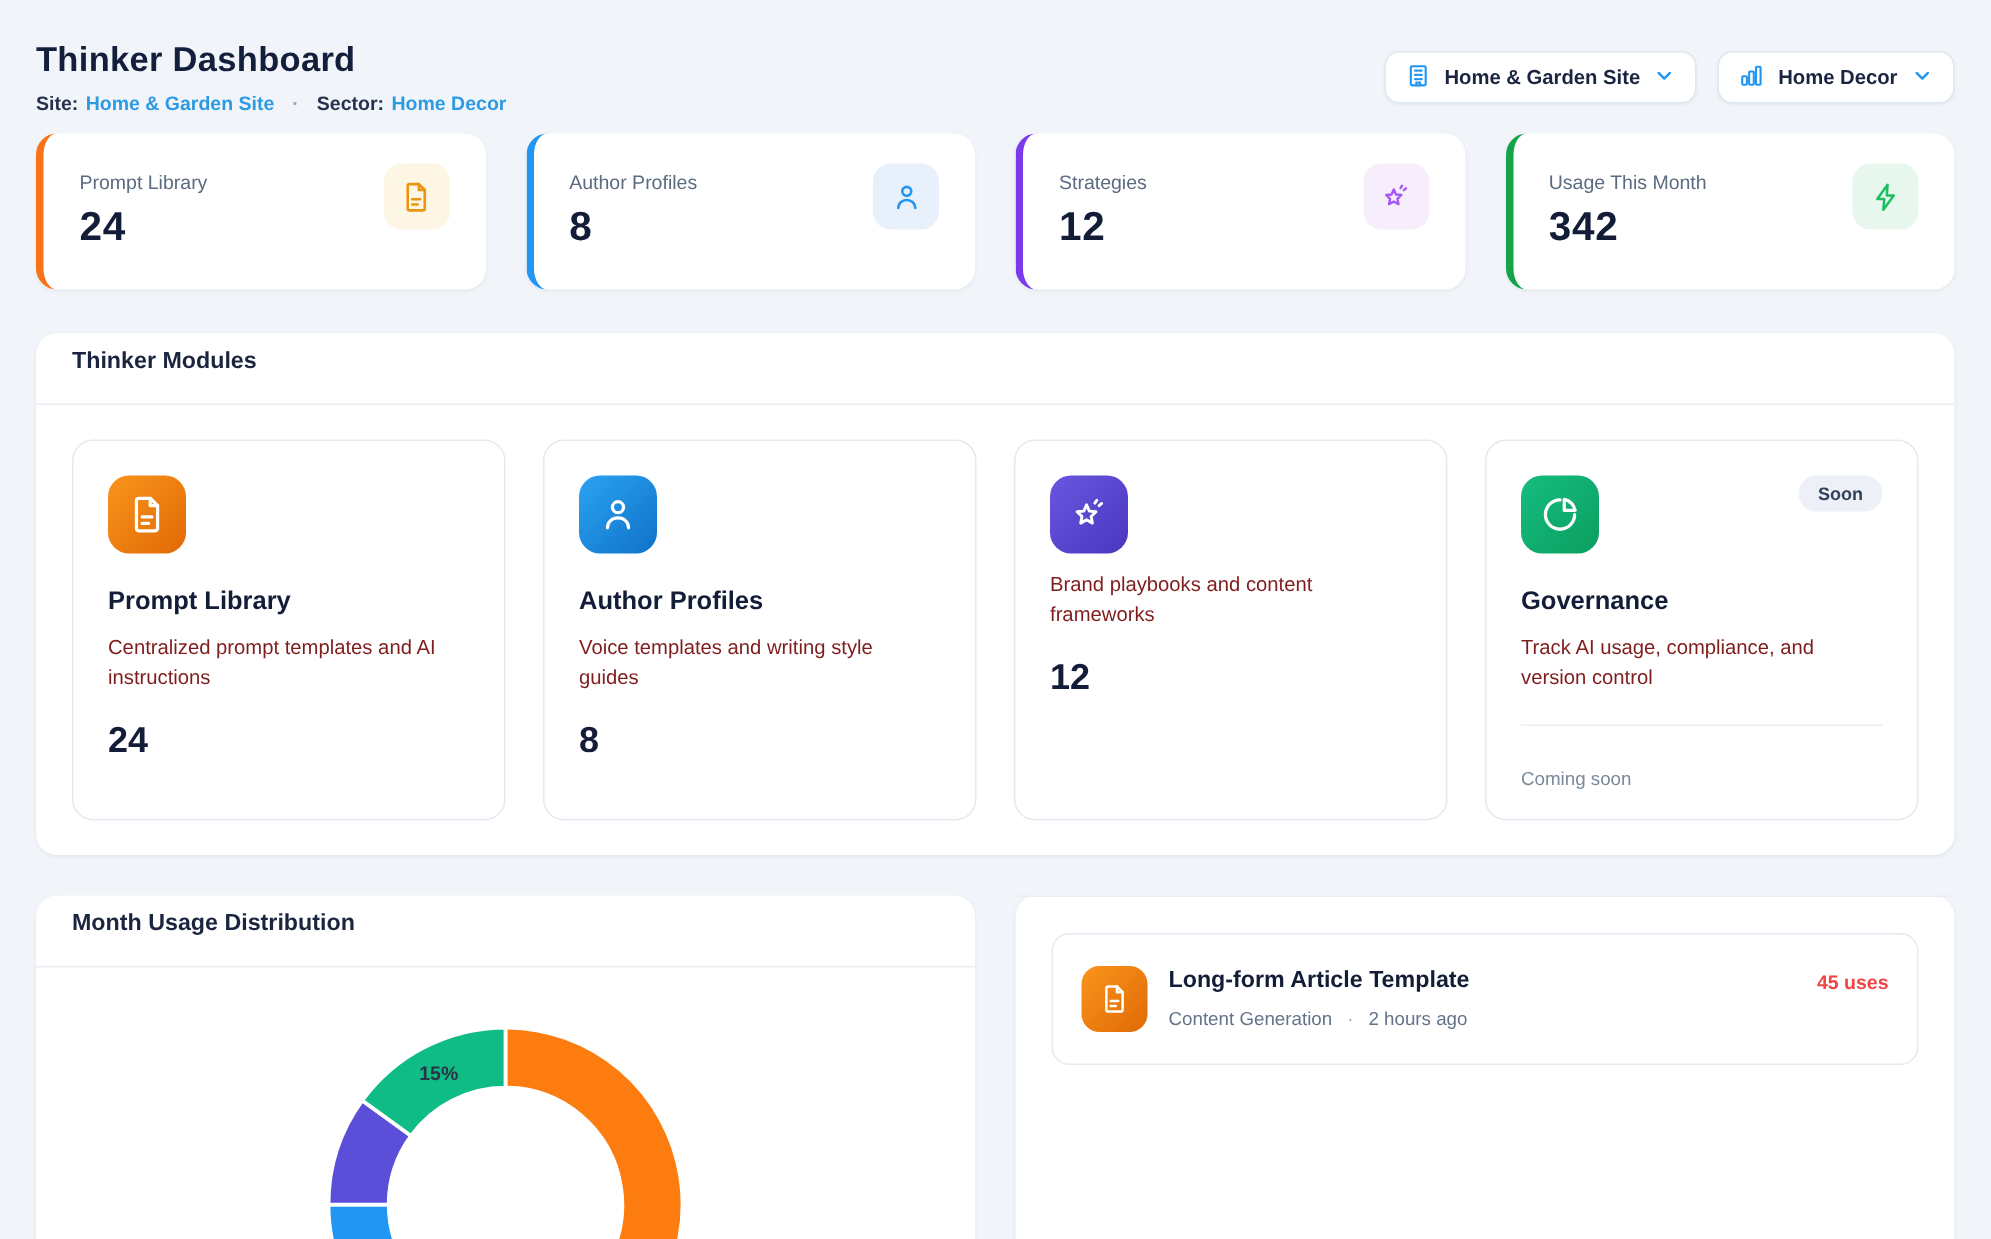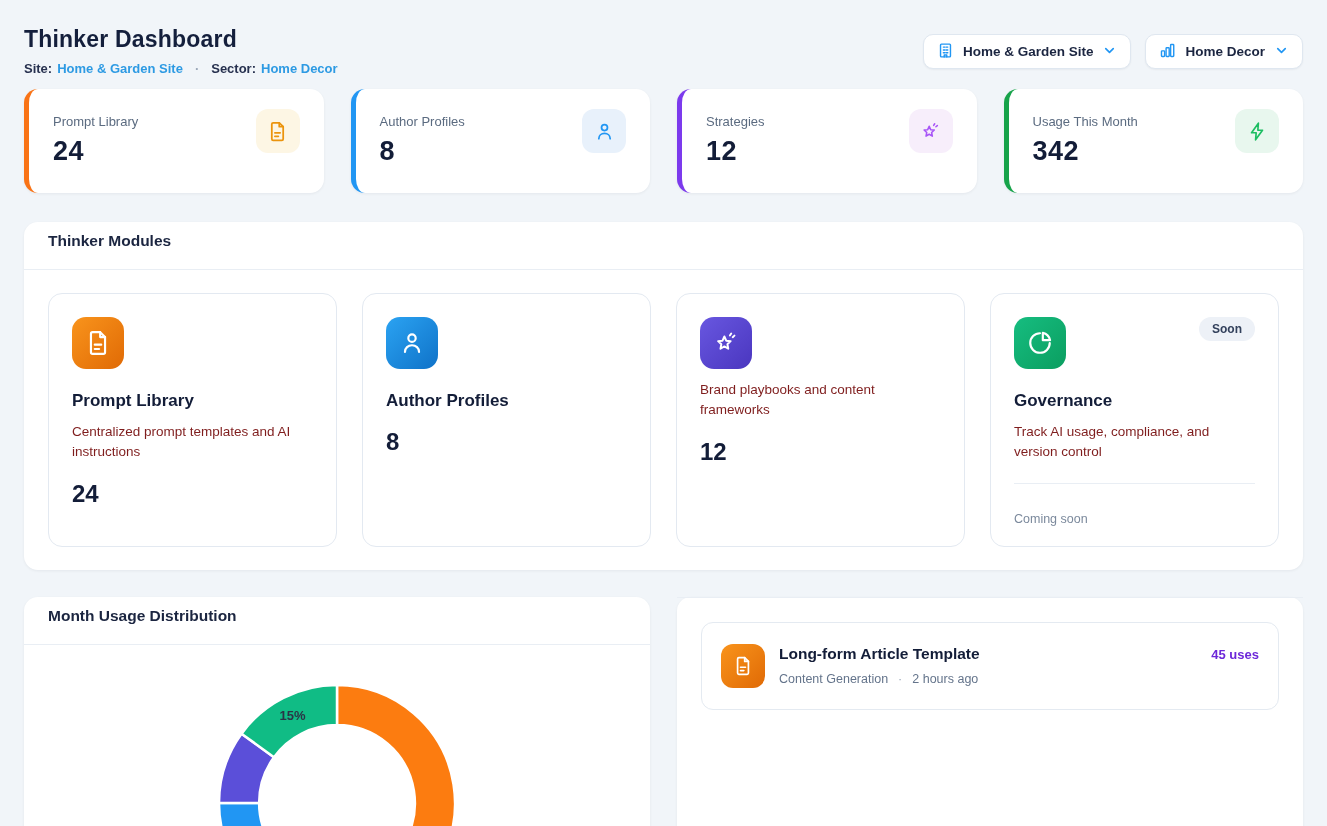--- a/index.html
+++ b/index.html
@@ -63,21 +63,21 @@
                font-family:"Liberation Sans","DejaVu Sans",sans-serif}
   .prompt-list{padding:24px}
   .prompt-item{display:flex;align-items:flex-start;gap:14px;border:1px solid #e4eaf1;
                border-radius:12px;padding:21px 19px;background:#fff;cursor:pointer}
   .prompt-icon{width:44px;height:44px;border-radius:12px;display:flex;align-items:center;
                justify-content:center;color:#fff;flex:0 0 auto}
   .prompt-info{flex:1}
   .prompt-title{font-size:15.5px;font-weight:700;color:#131d38;margin-top:1px}
   .prompt-meta{margin-top:9px;font-size:12.5px;color:#64748b;display:flex;align-items:center}
   .prompt-meta .dot{margin:0 10px;color:#9aa7b8}
-  .prompt-uses{font-size:13px;font-weight:700;color:#6d28d9;margin-top:3px}
+  .prompt-uses{font-size:13px;font-weight:700;color:#ef4444;margin-top:3px}
 </style>
 </head>
 <body>
 
 <div class="page">
 
   <div class="topbar">
     <div>
       <h1 class="title">Thinker Dashboard</h1>
       <div class="breadcrumb">
@@ -201,20 +201,21 @@
       </div>
 
       <div class="module-card">
         <div class="module-icon" style="background: linear-gradient(135deg, rgb(43, 163, 242), rgb(15, 114, 200));">
           <svg width="26" height="26" viewBox="0 0 24 24" fill="none" stroke="currentColor" stroke-width="2" stroke-linecap="round" stroke-linejoin="round">
             <circle cx="12" cy="7.5" r="3.4"></circle>
               <path d="M5.5 20.2c0-3.7 2.9-6.1 6.5-6.1s6.5 2.4 6.5 6.1"></path>
           </svg>
         </div>
         <div class="module-title">Author Profiles</div>
+        <div class="module-desc">Voice templates and writing style guides</div>
         <div class="module-count">8</div>
       </div>
 
       <div class="module-card">
         <div class="module-icon" style="background: linear-gradient(135deg, rgb(104, 87, 224), rgb(74, 54, 191));">
           <svg width="26" height="26" viewBox="0 0 24 24" fill="none" stroke="currentColor" stroke-width="1.8" stroke-linecap="round" stroke-linejoin="round">
             <path d="M10.5 6l1.7 3.9 4.1.4-3 2.9.8 4.1-3.6-2.1-3.6 2.1.8-4.1-3-2.9 4.1-.4z"></path>
             <line x1="16.8" y1="3.2" x2="15.6" y2="5"></line>
               <line x1="19.8" y1="5.2" x2="18.2" y2="6.6"></line>
           </svg>

